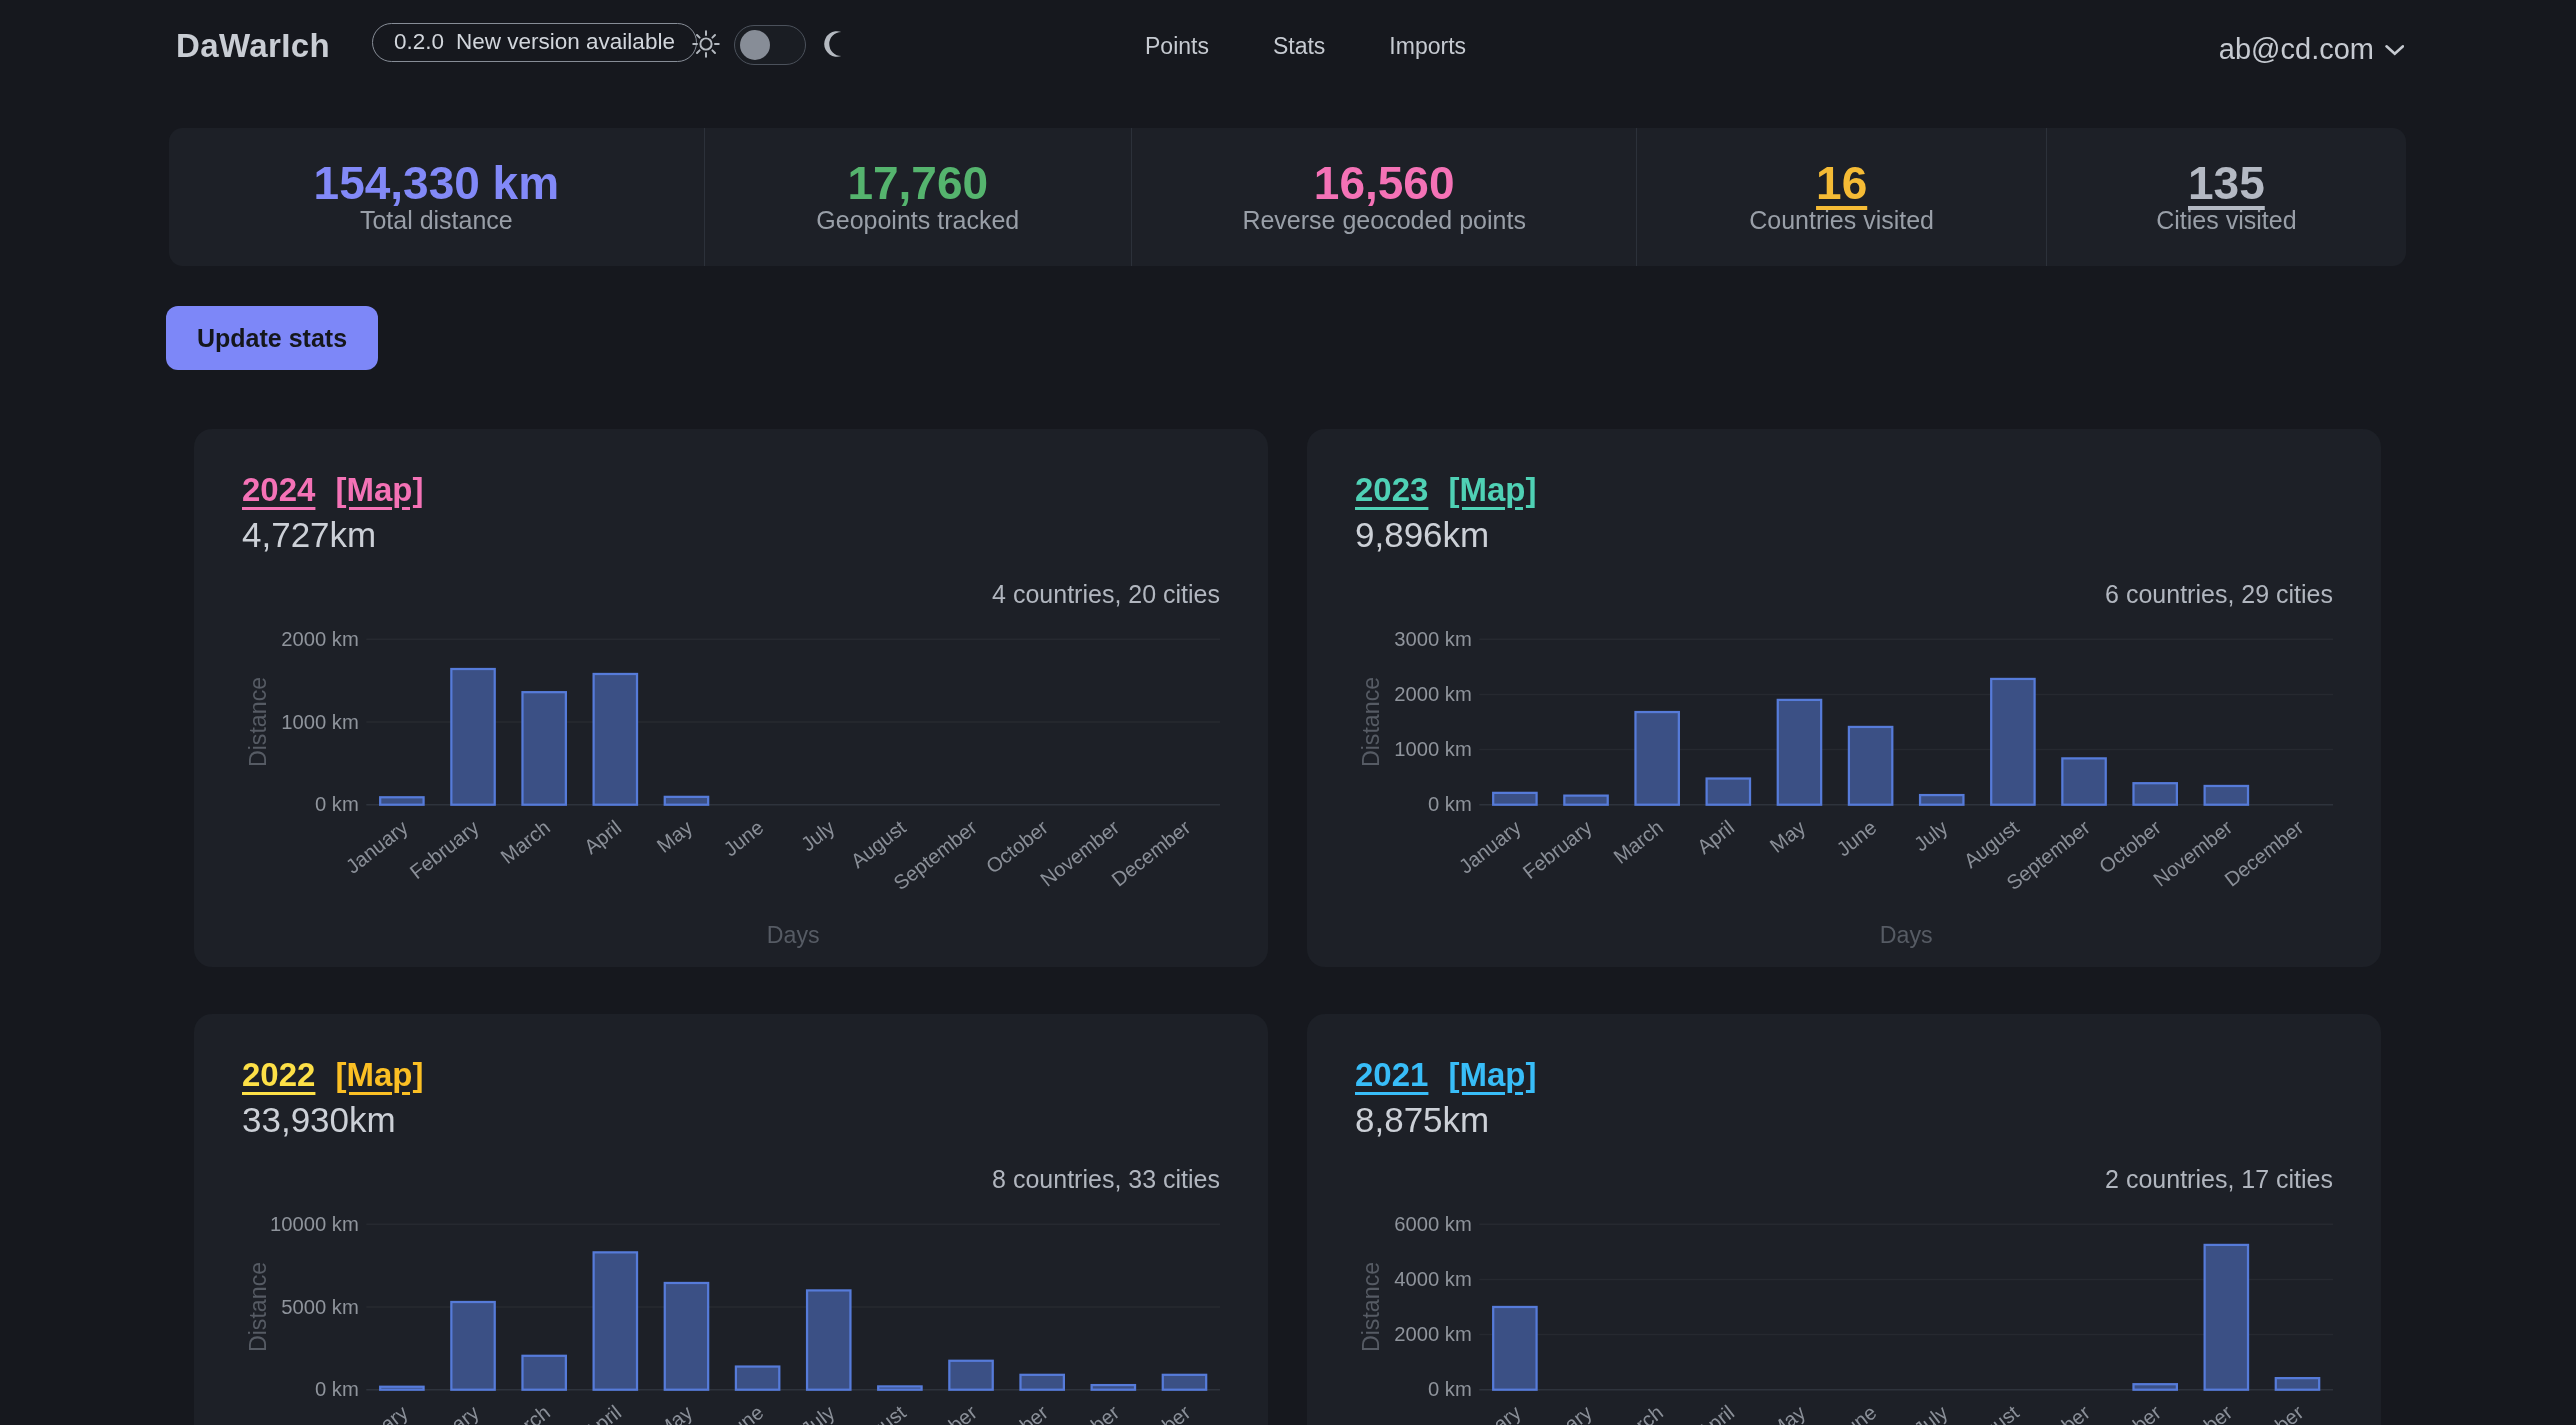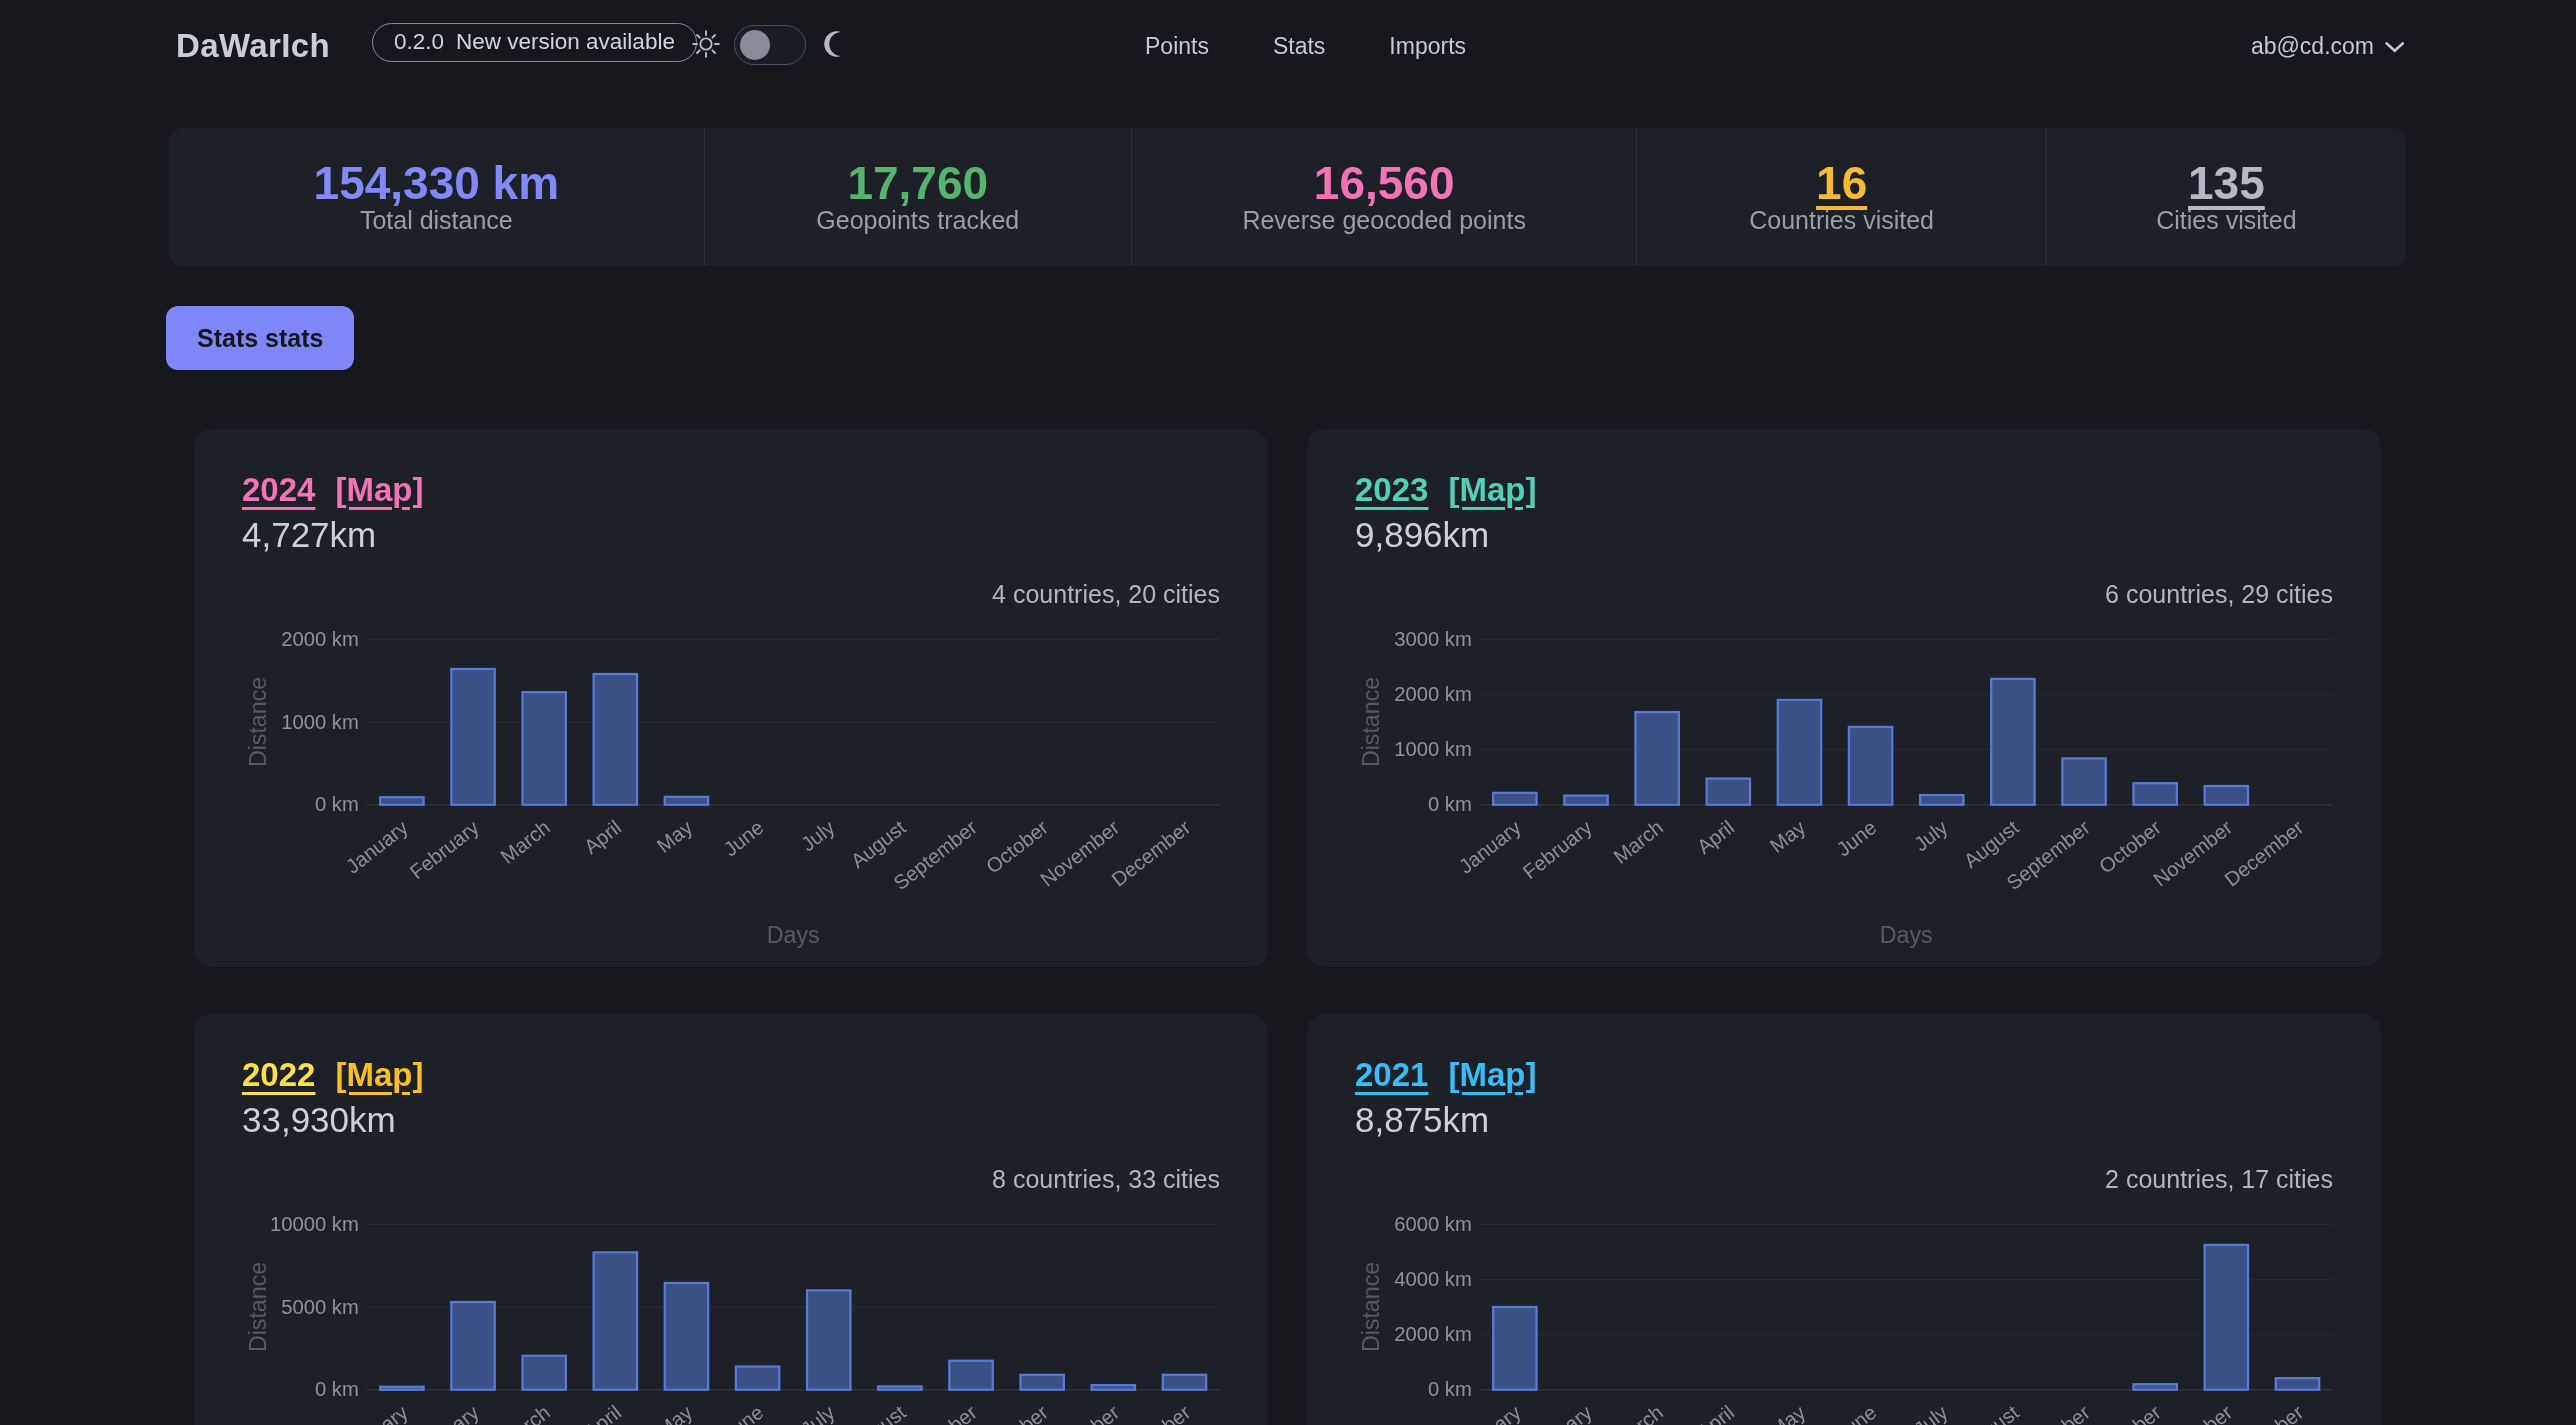--- a/index.html
+++ b/index.html
@@ -21,21 +21,21 @@
   .sun{left:691px;top:28.5px;}
   .moon{left:821px;top:28.5px;}
   .toggle{
     position:absolute;left:734px;top:25px;width:72px;height:40px;box-sizing:border-box;
     border:1.5px solid #4b515b;border-radius:749px;background:#1a1d23;cursor:pointer;
   }
   .knob{position:absolute;left:4.5px;top:3.7px;width:30px;height:30px;border-radius:50%;background:#878d97;}
   .nav{position:absolute;left:1145px;top:33px;display:flex;gap:64px;}
   .nav a{color:#c6cad1;font-size:23px;text-decoration:none;cursor:pointer;}
   .user{position:absolute;right:172px;top:33px;display:flex;align-items:center;gap:10.5px;cursor:pointer;}
-  .user span{color:#c6cad1;font-size:23px;}
+  .user span{color:#c6cad1;font-size:29px;}
   
   .statsbar{
     position:absolute;left:169px;top:128px;width:2237px;height:138px;
     background:#1d2027;border-radius:13.5px;display:flex;overflow:hidden;
   }
   .stat{box-sizing:border-box;display:flex;flex-direction:column;align-items:center;justify-content:center;gap:0;}
   .stat + .stat{border-left:1.5px solid #2c313a;}
   .stat .val{font-size:46px;font-weight:800;line-height:1;}
   .stat .val.link{text-decoration:underline;text-decoration-thickness:3.7px;text-underline-offset:6.7px;cursor:pointer;}
   .stat .lbl{font-size:25px;color:#999fa8;}
@@ -125,21 +125,21 @@
   <div class="stat" style="width:18.3%">
     <div class="val link" style="color: rgb(245, 187, 53);">16</div>
     <div class="lbl">Countries visited</div>
   </div>
   <div class="stat" style="width:16.1%">
     <div class="val link" style="color: rgb(180, 185, 195);">135</div>
     <div class="lbl">Cities visited</div>
   </div>
 </section>
 
-<button class="update-btn">Stats stats</button>
+<button class="update-btn">Update stats</button>
 
 <section class="card c0">
   <div class="card-head">
     <a style="color: rgb(244, 114, 182);">2024</a>
     <a style="color: rgb(244, 114, 182);">[Map]</a>
   </div>
   <div class="total">4,727km</div>
   <div class="summary">4 countries, 20 cities</div>
   <svg class="chart" viewBox="0 0 1330 450">
       <text x="150" y="261" text-anchor="end" fill="#8f949c" font-size="27">0 km</text>

